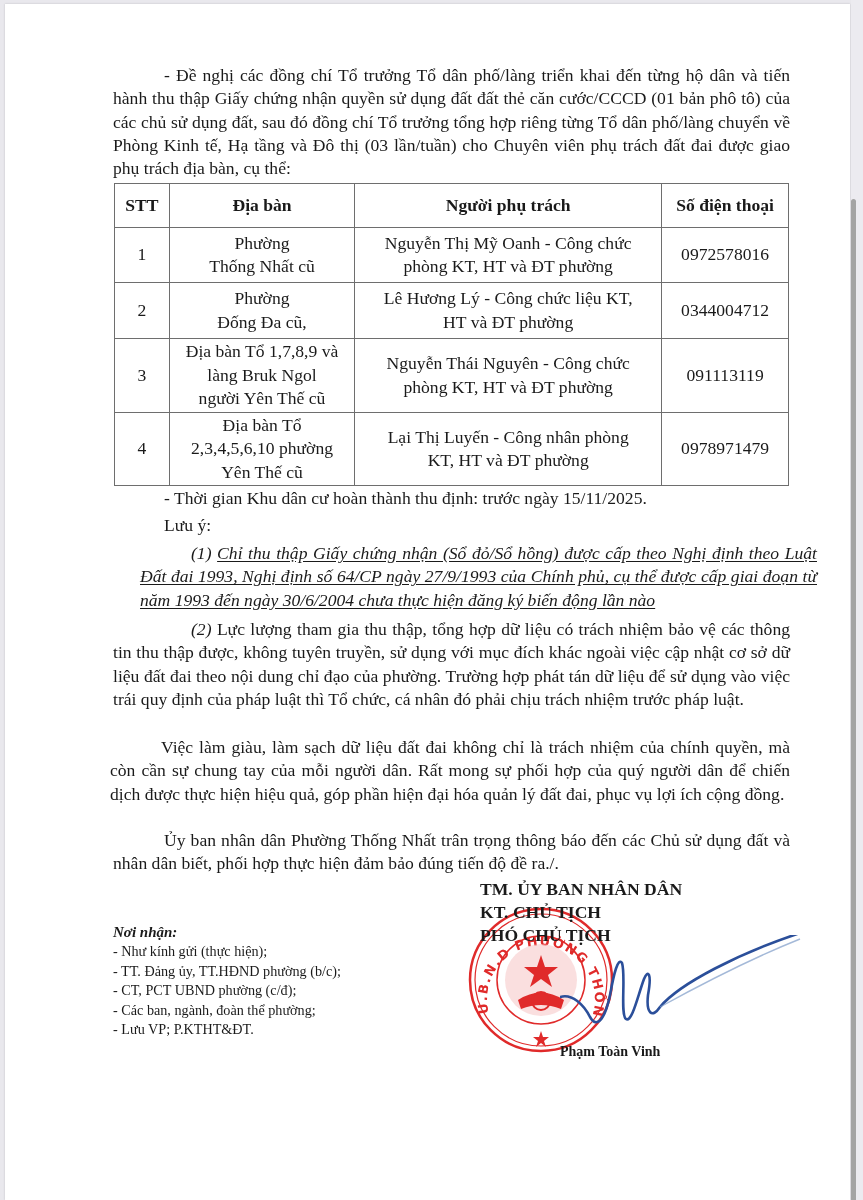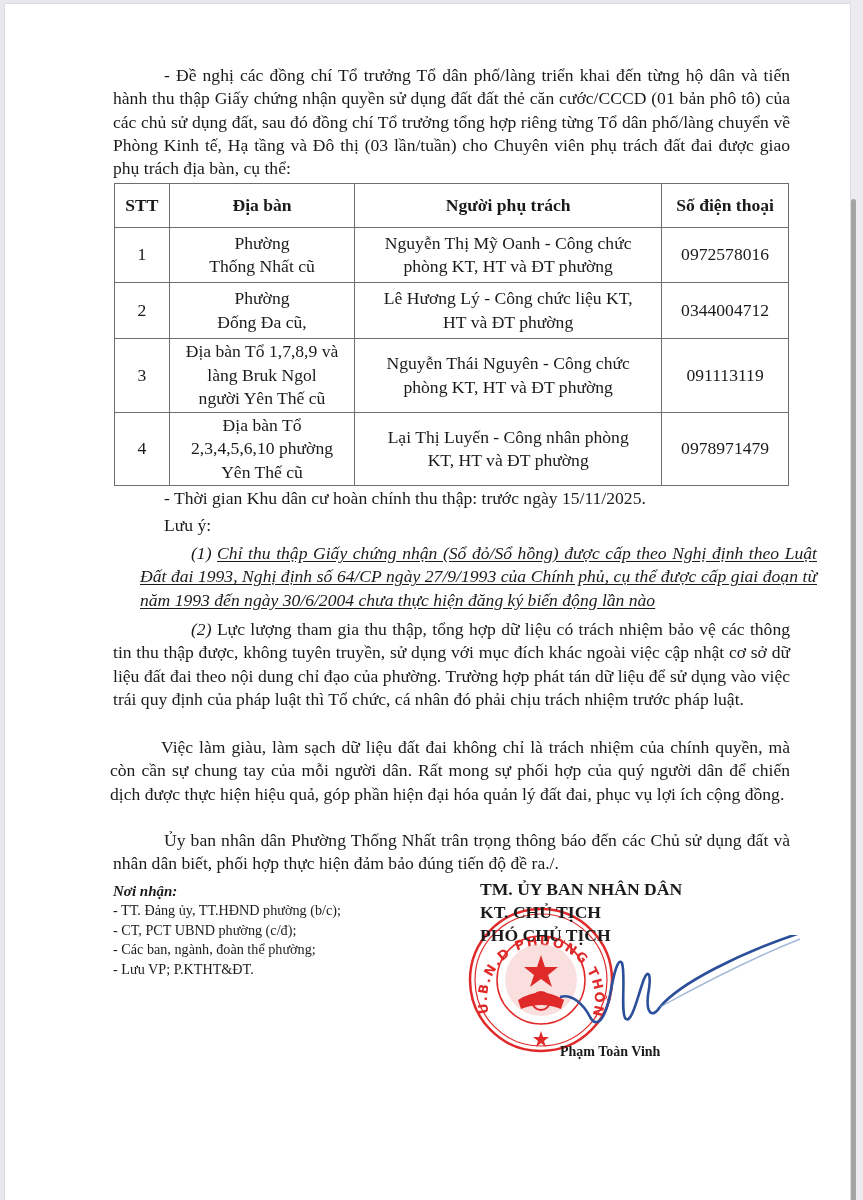--- a/index.html
+++ b/index.html
@@ -41,21 +41,21 @@
   tr.r1 td { height:54px; }
   tr.r2 td { height:55px; }
   tr.r3 td { height:73px; }
   tr.r4 td { height:72px; }
   .cell-line { display:block; }
 
   .u { text-decoration:underline; text-underline-offset:2px; }
   .i { font-style:italic;margin-left:27px; }
   .b { font-weight:normal; }
 
-  .recipients { position:absolute; left:113px; top:882px; font-size:14.2px; line-height:19.4px; }
+  .recipients { position:absolute; left:113px; top:923px; font-size:14.2px; line-height:19.4px; }
   .recipients .title { font-weight:bold; font-style:italic; font-size:15px; }
 
   .sign-block { position:absolute; left:480px; top:878px; width:300px; text-align:left;
     font-weight:bold; font-size:17.6px; line-height:23px; }
   .signer { position:absolute; left:560px; top:1044px; font-weight:bold; font-size:14px; }
   .stamp { position:absolute; left:466px; top:905px; }
   .signature { position:absolute; left:560px; top:935px; }
 </style>
 </head>
 <body>
@@ -123,39 +123,40 @@
       <td>
         <span class="cell-line">Lại Thị Luyến - Công nhân phòng</span>
         <span class="cell-line">KT, HT và ĐT phường</span>
       </td>
       <td>0978971479</td>
     </tr>
   </tbody>
 </table>
 
 <div class="text" style="left:164px; top:487px;">
-  <span>- Thời gian Khu dân cư hoàn chính thu thập: </span><span class="b">trước ngày 15/11/2025.</span>
+  <span>- Thời gian Khu dân cư hoàn thành thu định: </span><span class="b">trước ngày 15/11/2025.</span>
 </div>
 
 <div class="text b" style="left:164px; top:514px;">Lưu ý:</div>
 
 <div class="text para indent i" style="top:542px;">
   <span>(1) </span><span class="u">Chỉ thu thập Giấy chứng nhận (Sổ đỏ/Sổ hồng) được cấp theo Nghị định theo Luật Đất đai 1993, Nghị định số 64/CP ngày 27/9/1993 của Chính phủ, cụ thể được cấp giai đoạn từ năm 1993 đến ngày 30/6/2004 chưa thực hiện đăng ký biến động lần nào</span>
 </div>
 
 <div class="text para indent" style="top:618px;">
   <span class="i">(2) </span><span>Lực lượng tham gia thu thập, tổng hợp dữ liệu có trách nhiệm bảo vệ các thông tin thu thập được, không tuyên truyền, sử dụng với mục đích khác ngoài việc cập nhật cơ sở dữ liệu đất đai theo nội dung chỉ đạo của phường. Trường hợp phát tán dữ liệu để sử dụng vào việc trái quy định của pháp luật thì Tổ chức, cá nhân đó phải chịu trách nhiệm trước pháp luật.</span>
 </div>
 
 <div class="text para indent" style="top:736px; left:110px; width:680px;">Việc làm giàu, làm sạch dữ liệu đất đai không chỉ là trách nhiệm của chính quyền, mà còn cần sự chung tay của mỗi người dân. Rất mong sự phối hợp của quý người dân để chiến dịch được thực hiện hiệu quả, góp phần hiện đại hóa quản lý đất đai, phục vụ lợi ích cộng đồng.</div>
 
 <div class="text para indent" style="top:829px;">Ủy ban nhân dân Phường Thống Nhất trân trọng thông báo đến các Chủ sử dụng đất và nhân dân biết, phối hợp thực hiện đảm bảo đúng tiến độ đề ra./.</div>
 
 <div class="recipients">
   <div class="title">Nơi nhận:</div>
+  <div>- Như kính gửi (thực hiện);</div>
   <div>- TT. Đảng ủy, TT.HĐND phường (b/c);</div>
   <div>- CT, PCT UBND phường (c/đ);</div>
   <div>- Các ban, ngành, đoàn thể phường;</div>
   <div>- Lưu VP; P.KTHT&amp;ĐT.</div>
 </div>
 
 <svg class="stamp" width="150" height="150" viewBox="0 0 150 150">
   <defs>
     <path id="stampArc" d="M 24 112 A 54 54 0 1 1 126 112"></path>
   </defs>

